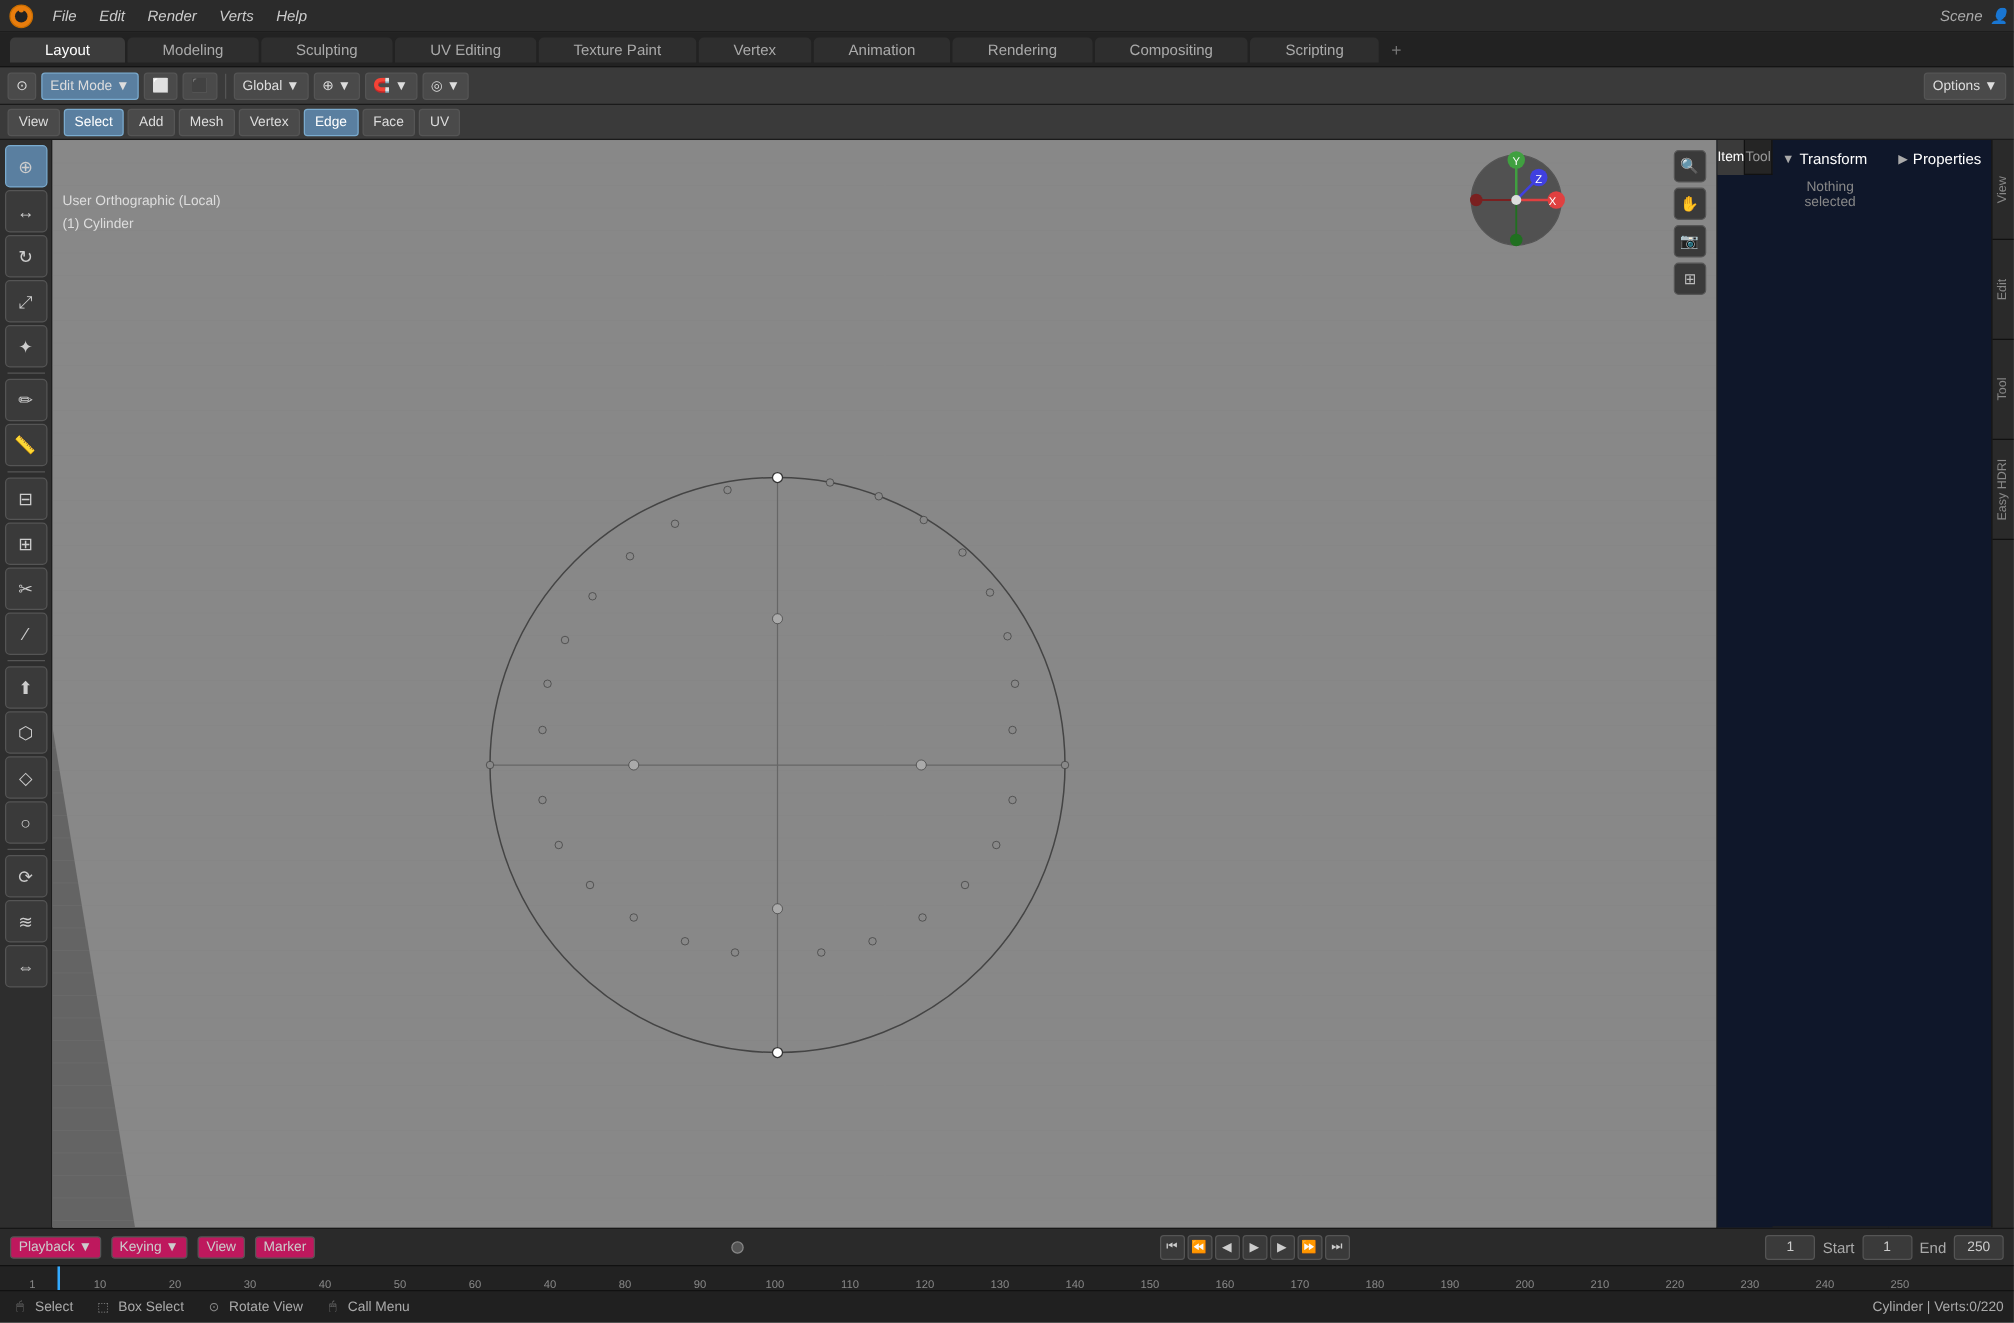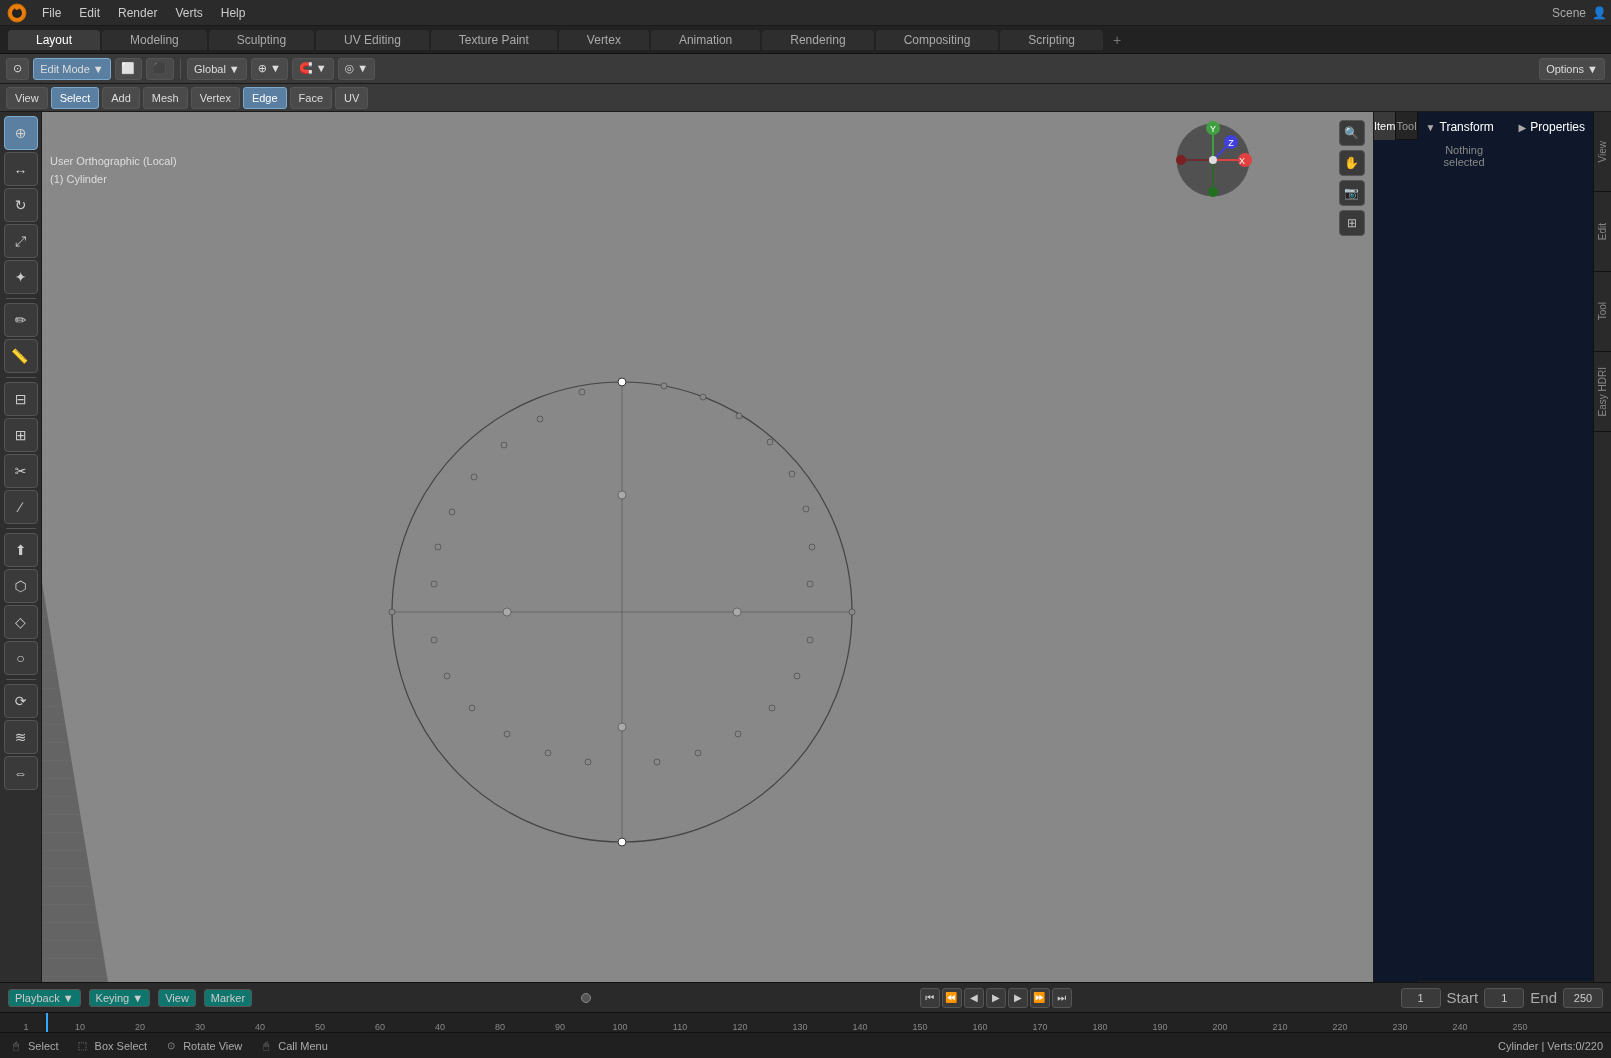--- a/index.html
+++ b/index.html
@@ -15,20 +15,21 @@
     }
 
     
     #top-menu {
       height: 26px;
       background: #2b2b2b;
       display: flex;
       align-items: center;
       border-bottom: 1px solid #1a1a1a;
       padding: 0 4px;
+      font-style: italic;
     }
     .menu-logo {
       width: 26px;
       height: 26px;
       display: flex;
       align-items: center;
       justify-content: center;
       margin-right: 4px;
     }
     .menu-logo svg { width: 20px; height: 20px; }
@@ -316,21 +317,21 @@
       height: 30px;
       background: #2a2a2a;
       border-top: 1px solid #111;
       display: flex;
       align-items: center;
       padding: 0 8px;
       gap: 8px;
     }
     .timeline-btn {
       padding: 2px 6px;
-      background: #0f766e;
+      background: #be185d;
       border: 1px solid #555;
       border-radius: 3px;
       color: #ccc;
       font-size: 11px;
       cursor: pointer;
     }
     .tl-playback-btns {
       display: flex;
       align-items: center;
       gap: 2px;
@@ -352,21 +353,21 @@
       width: 40px;
       height: 20px;
       background: #3a3a3a;
       border: 1px solid #555;
       border-radius: 3px;
       color: #ccc;
       font-size: 11px;
       text-align: center;
     }
     .tl-label {
-      font-size: 15px;
+      font-size: 12px;
       color: #aaa;
     }
 
     
     #frame-ruler {
       height: 20px;
       background: #222;
       display: flex;
       align-items: center;
       padding: 0 0 0 42px;

